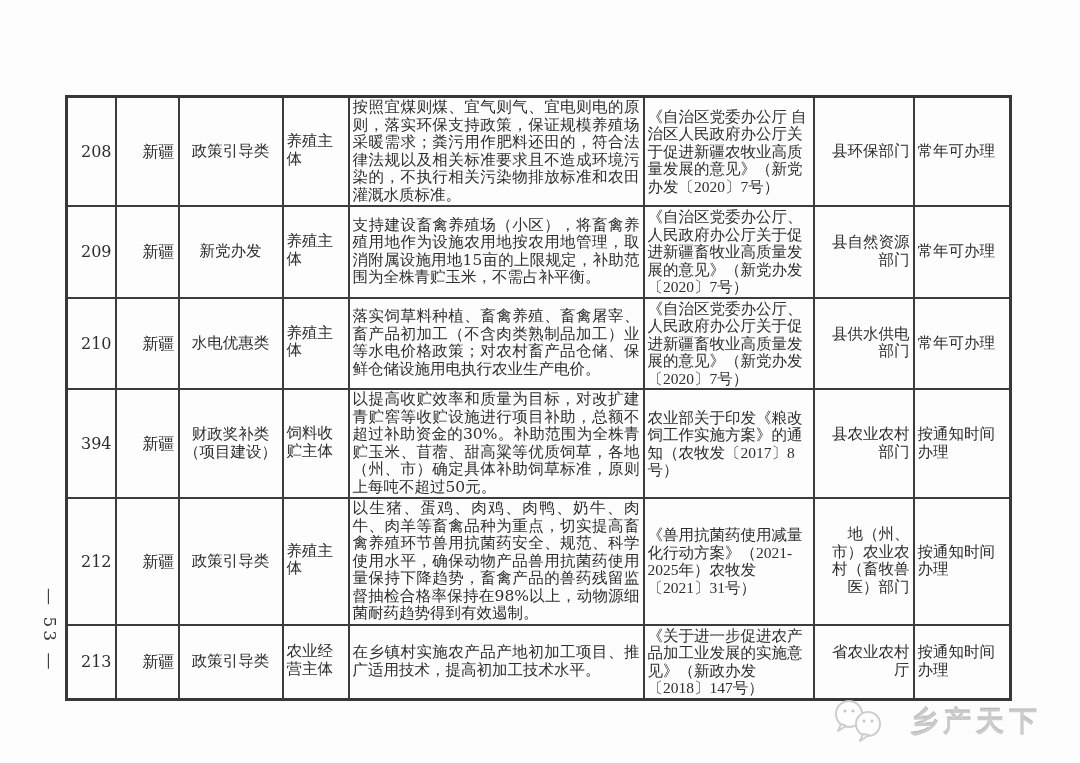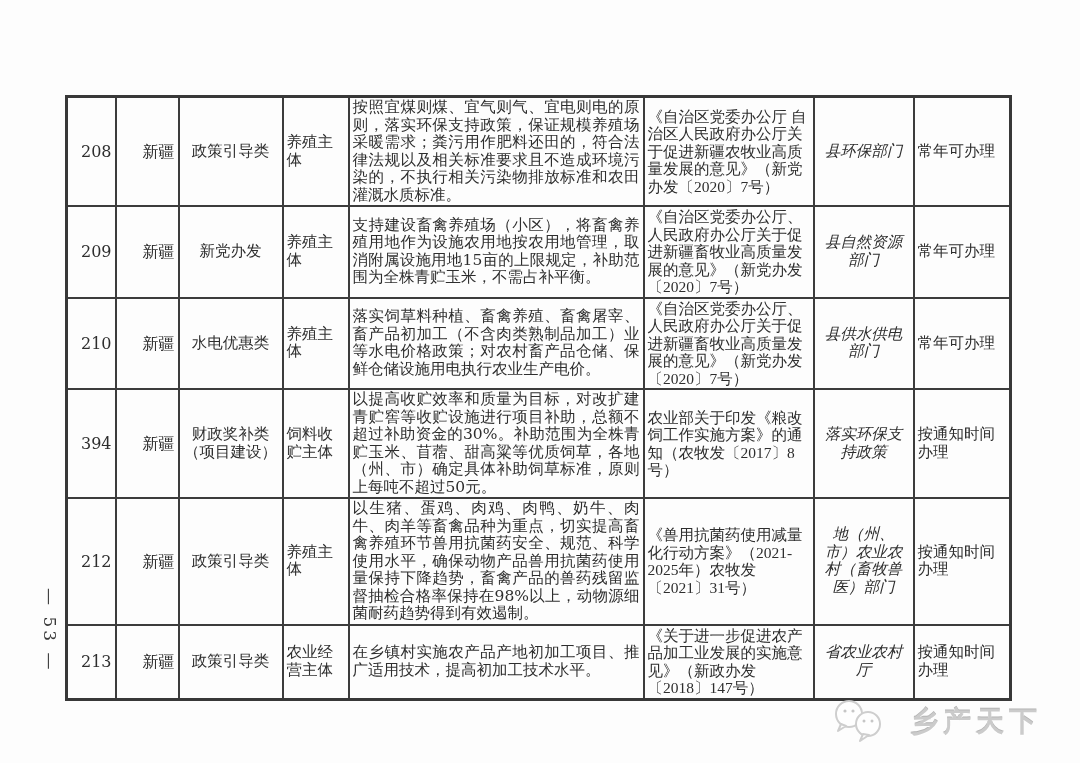--- a/index.html
+++ b/index.html
@@ -32,24 +32,24 @@
     vertical-align:middle;
     overflow:hidden;
     line-height:17.5px;
     padding:1px 3px;
   }
   table.policy{border:3px solid #383838;}
   tr.r1{height:102px;} tr.r2{height:90px;} tr.r3{height:75px;}
   tr.r4{height:105px;} tr.r5{height:120px;} tr.r6{height:62px;}
   td.c-id,td.c-region{text-align:right;font-size:16px;}
   td.c-category,td.c-subject{text-align:center;margin-top:20px;}
-  td.c-subject{text-align:left;padding-left:5px;}
+  td.c-subject{text-align:left;padding-left:5px;font-family:Liberation Mono, monospace;}
   td.c-measure{text-align:justify;text-justify:inter-ideograph;padding:2px 4px;margin-left:12px;}
   td.c-document{text-align:left;padding:2px 4px;font-family:Liberation Serif, serif;}
-  td.c-department{text-align:center;padding:2px 6px;font-style:italic;}
+  td.c-department{text-align:right;padding:2px 6px;}
   td.c-schedule{text-align:left;padding:2px 8px;}
   
   .watermark{
     position:absolute;right:38px;bottom:16px;
     display:flex;align-items:center;gap:22px;
     opacity:.95;
     text-align:center;
   }
   .watermark .brand-text{
     font-size:28px;font-weight:bold;letter-spacing:5px;
@@ -108,21 +108,21 @@
         <td class="c-department">县供水供电部门</td>
         <td class="c-schedule">常年可办理</td>
       </tr>
       <tr class="r4">
         <td class="c-id">394</td>
         <td class="c-region">新疆</td>
         <td class="c-category">财政奖补类（项目建设）</td>
         <td class="c-subject">饲料收贮主体</td>
         <td class="c-measure">以提高收贮效率和质量为目标，对改扩建青贮窖等收贮设施进行项目补助，总额不超过补助资金的30%。补助范围为全株青贮玉米、苜蓿、甜高粱等优质饲草，各地（州、市）确定具体补助饲草标准，原则上每吨不超过50元。</td>
         <td class="c-document">农业部关于印发《粮改饲工作实施方案》的通知（农牧发〔2017〕8号）</td>
-        <td class="c-department">落实环保支持政策</td>
+        <td class="c-department">县农业农村部门</td>
         <td class="c-schedule">按通知时间办理</td>
       </tr>
       <tr class="r5">
         <td class="c-id">212</td>
         <td class="c-region">新疆</td>
         <td class="c-category">政策引导类</td>
         <td class="c-subject">养殖主体</td>
         <td class="c-measure">以生猪、蛋鸡、肉鸡、肉鸭、奶牛、肉牛、肉羊等畜禽品种为重点，切实提高畜禽养殖环节兽用抗菌药安全、规范、科学使用水平，确保动物产品兽用抗菌药使用量保持下降趋势，畜禽产品的兽药残留监督抽检合格率保持在98%以上，动物源细菌耐药趋势得到有效遏制。</td>
         <td class="c-document">《兽用抗菌药使用减量化行动方案》（2021-2025年）农牧发〔2021〕31号）</td>
         <td class="c-department">地（州、市）农业农村（畜牧兽医）部门</td>

